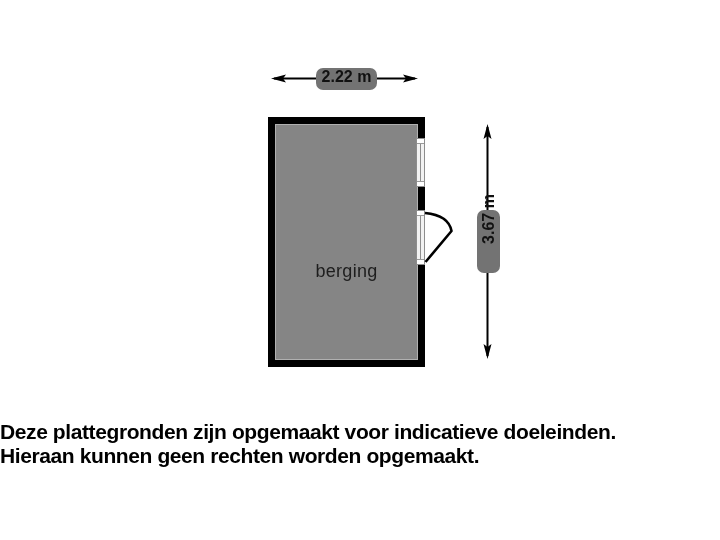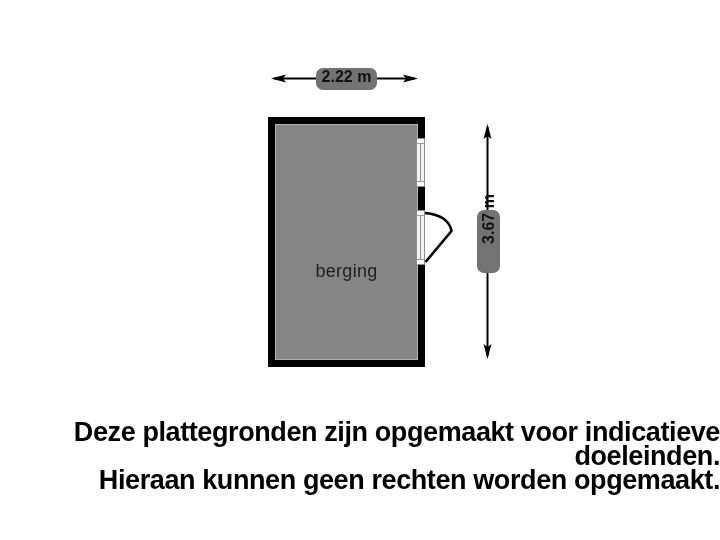--- a/index.html
+++ b/index.html
@@ -74,24 +74,24 @@
   .dim-pill.top { left: 316px; top: 68px; width: 61px; height: 22px; }
   .dim-pill.right { left: 477px; top: 210px; width: 23px; height: 63px; }
   .dim-pill.right .vtext {
     transform: rotate(-90deg);
     white-space: nowrap;
   }
   
   .disclaimer {
     position: absolute;
     left: 0; top: 420px; width: 720px;
-    text-align: right;
+    text-align: left;
     color: #000000;
     font-weight: bold;
-    font-size: 27px;
+    font-size: 21px;
     line-height: 24px;
     letter-spacing: -0.4px;
   }
 </style>
 </head>
 <body style="--bg: #ffffff; --wall: #000000; --fill: #858585; --fill-edge: #b0b0b0;">
 
 <div class="canvas">
 
   <div class="room-outer"></div>

